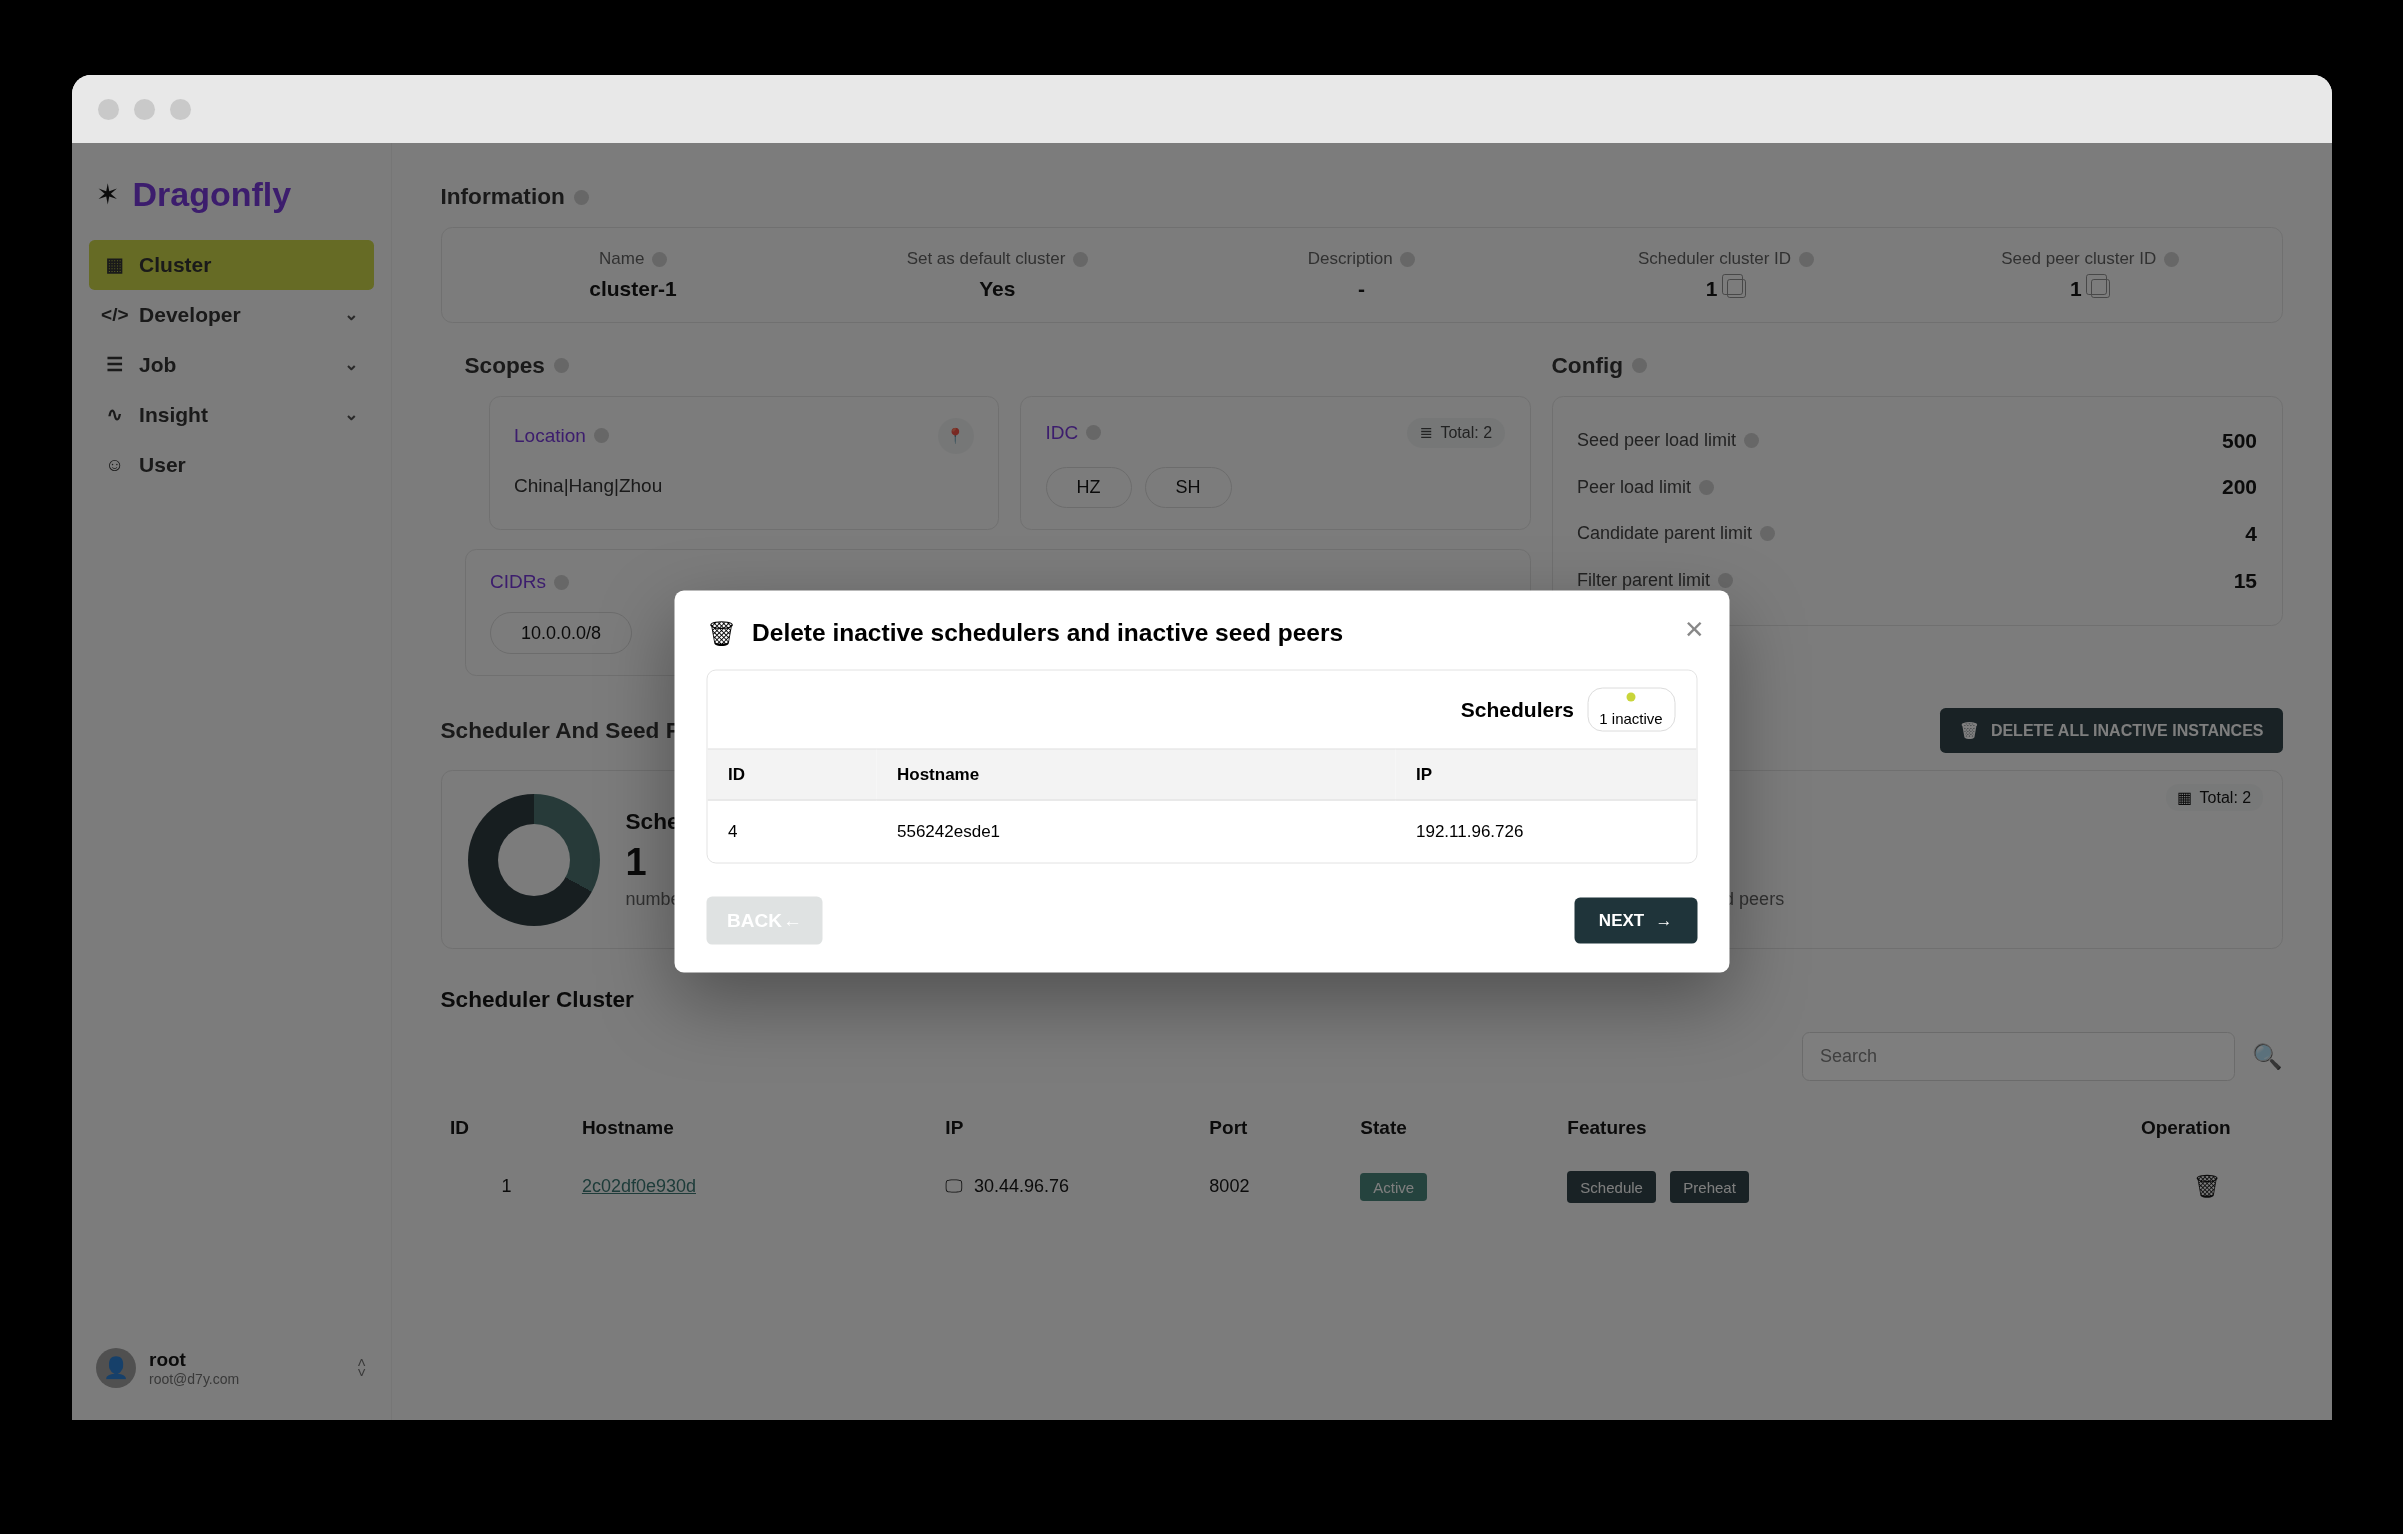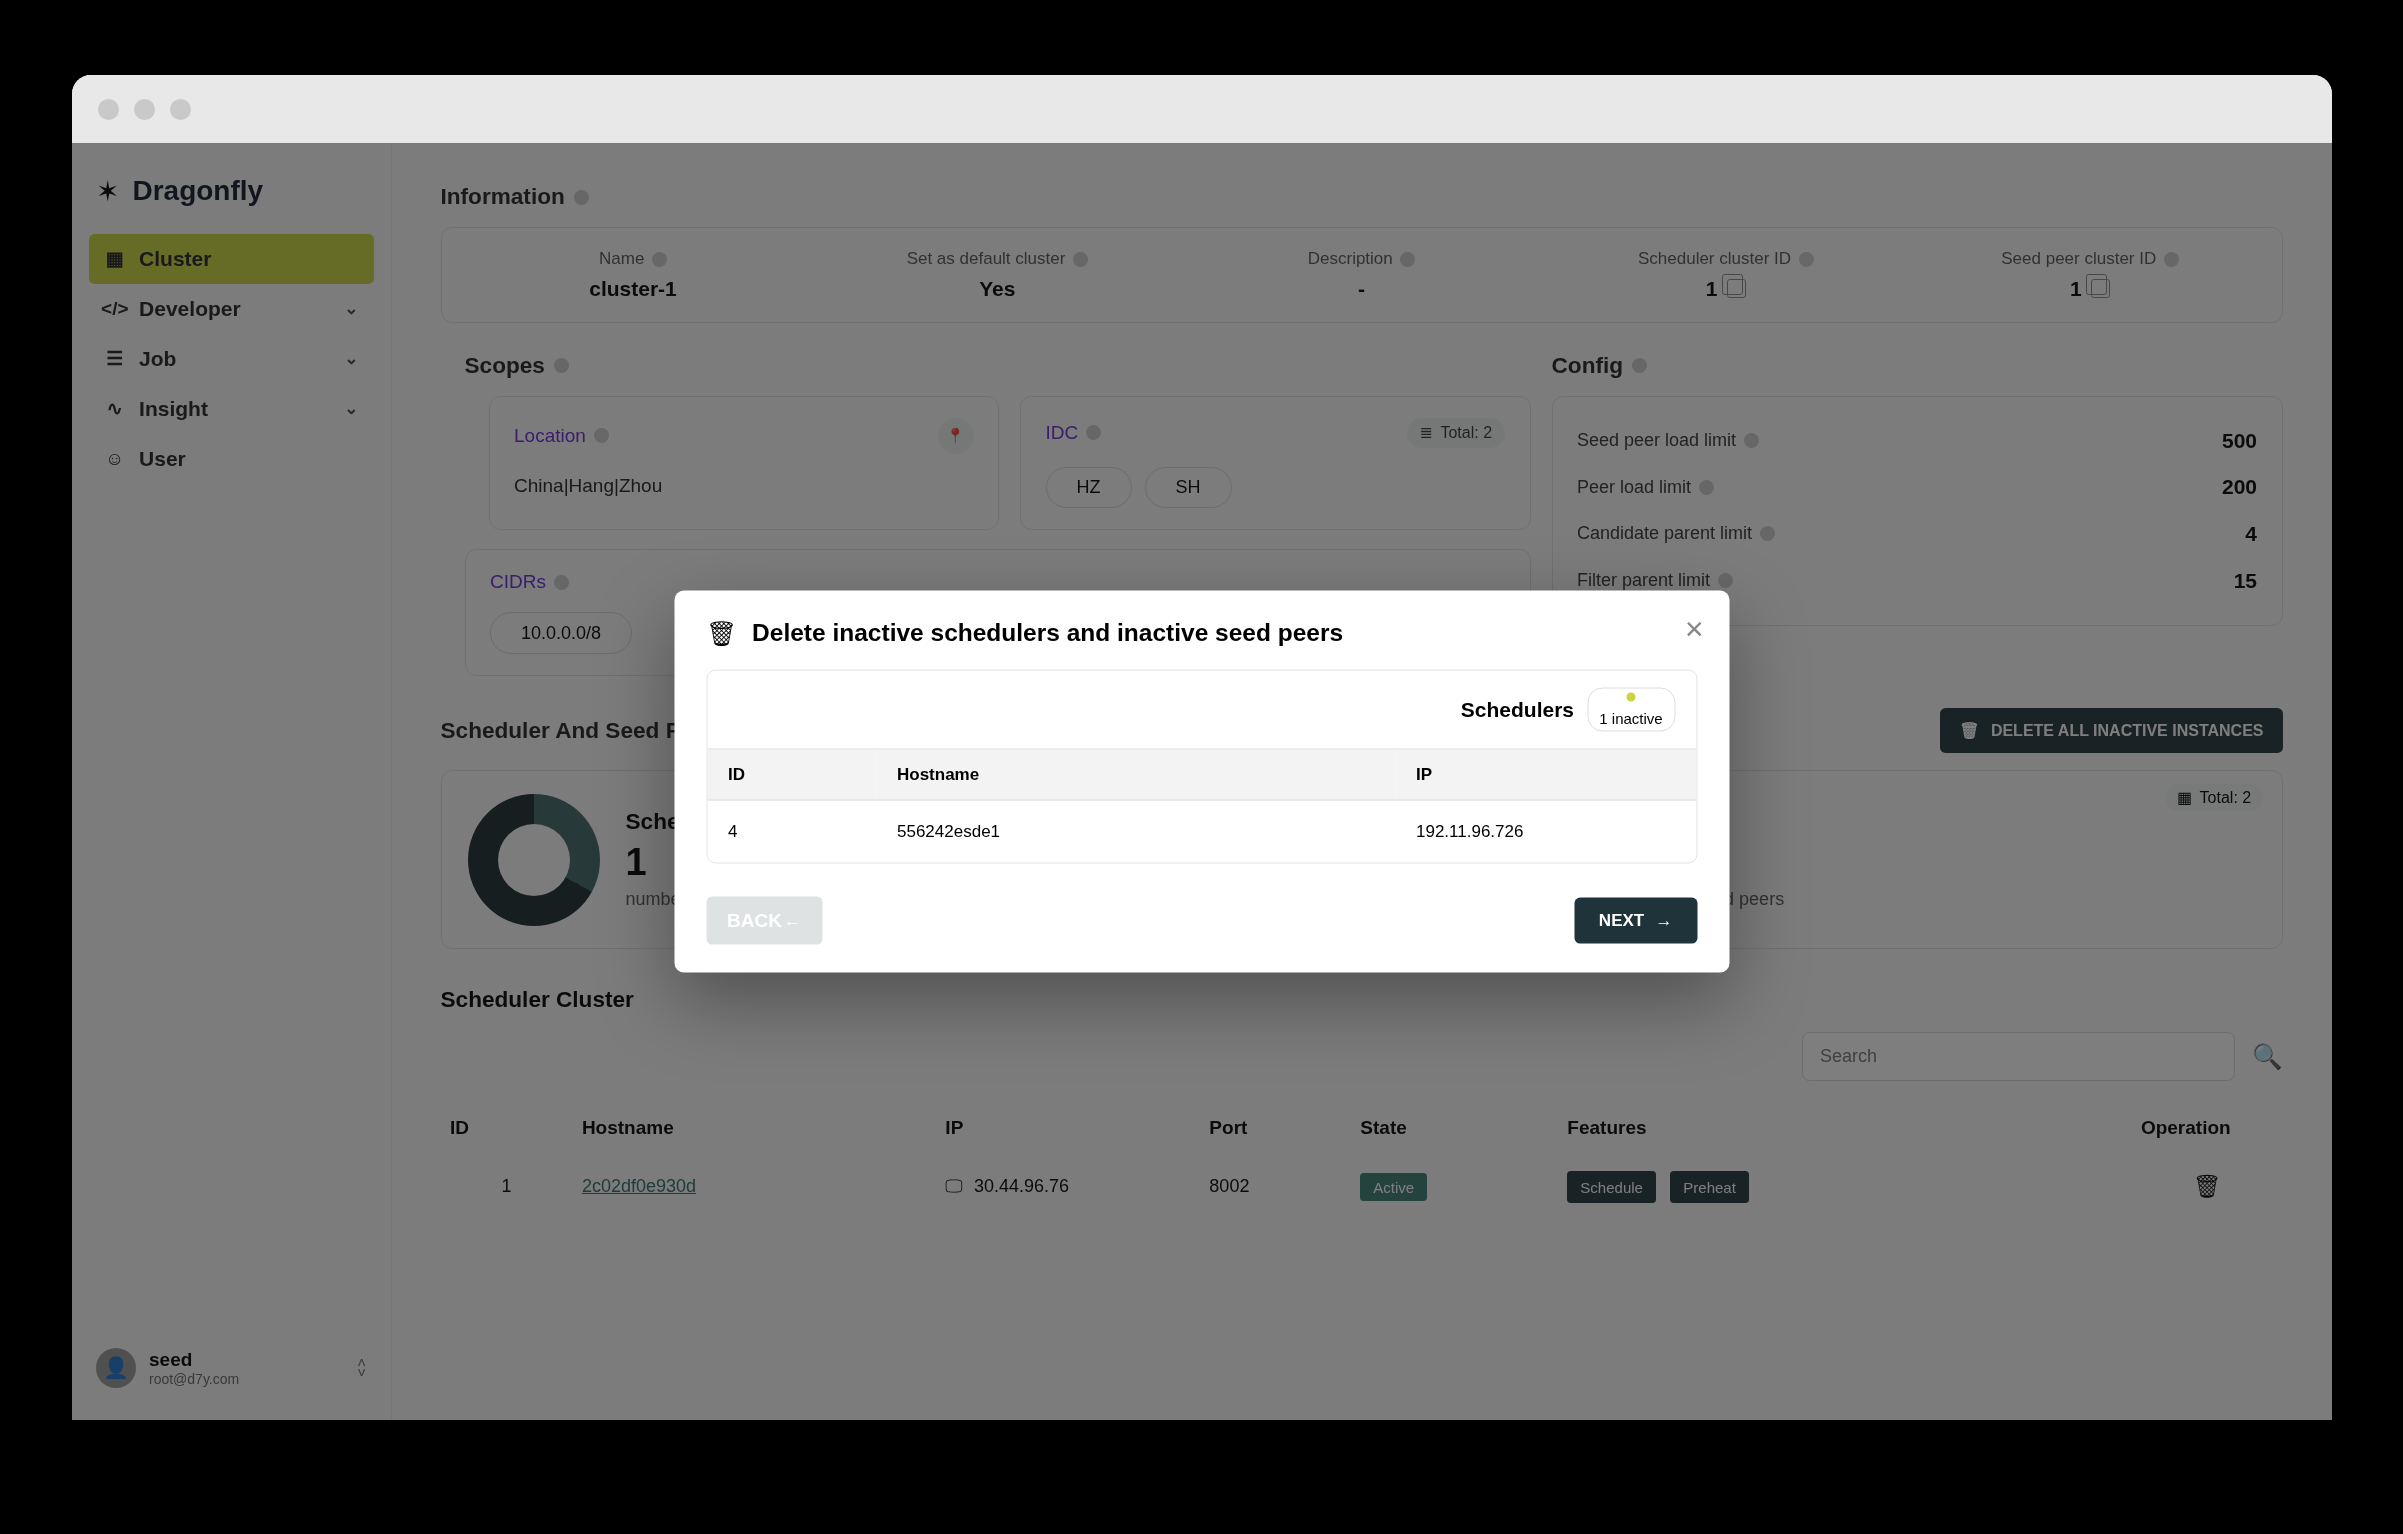--- a/index.html
+++ b/index.html
@@ -4,21 +4,21 @@
 <style>
 * { box-sizing: border-box; margin: 0; padding: 0; font-family: -apple-system, BlinkMacSystemFont, "Segoe UI", Helvetica, Arial, sans-serif; }
 body { background: #000; display: flex; align-items: flex-start; justify-content: center; padding-top: 75px; padding-bottom: 38px; height: 1535px; width: 2403px; }
 .mac-window { width: 2260px; border-radius: 19px 19px 0 0; overflow: hidden; box-shadow: 0 38px 94px rgba(0,0,0,.6); background:#fafafa; }
 .title-bar { height: 68px; background: #e8e8e8; display:flex; align-items:center; padding:0 26px; gap:15px; }
 .dot{width:21px;height:21px;border-radius:50%;background:#c9c9c9;}
 .app-body{display:flex;height:1277px;position:relative;}
 .sidebar{width:320px;background:#fafafa;border-right:0.9px solid #eee;padding:22.6px 17px;display:flex;flex-direction:column;}
 .brand{display:flex;align-items:center;gap:13px;margin:9.4px 7.5px 26px 7.5px;}
 .brand-icon{font-size:28px;}
-.brand-name{font-size:28px;font-weight:700;color:#0f172a;}
+.brand-name{font-size:34px;font-weight:700;color:#6d28d9;}
 .nav-item{display:flex;align-items:center;gap:13px;padding:13px 15px;border-radius:5.6px;font-size:21px;color:#222;cursor:pointer;font-weight:600;}
 .nav-item.active{background:#c9d53a;}
 .nav-chevron{margin-left:auto;font-size:17px;color:#444;}
 .nav-icon{width:22.6px;display:flex;justify-content:center;font-size:19px;}
 .sidebar-spacer{flex:1;}
 .user-card{display:flex;align-items:center;gap:13px;padding:9.4px 7.5px;}
 .avatar{width:40px;height:40px;border-radius:50%;background:#999;display:flex;align-items:center;justify-content:center;color:#fff;font-size:21px;}
 .user-meta .u-name{font-size:19px;font-weight:600;}
 .user-meta .u-mail{font-size:14px;color:#666;}
 .user-chevrons{margin-left:auto;font-size:15px;color:#666;line-height:.7;}
@@ -130,21 +130,21 @@
       </div>
       <div class="nav-item">
         <span class="nav-icon">☺</span>
         <span>User</span>
       </div>
 
       <div class="sidebar-spacer"></div>
       <div class="user-card">
         <div class="avatar">👤</div>
         <div class="user-meta">
-          <div class="u-name">seed</div>
+          <div class="u-name">root</div>
           <div class="u-mail">root@d7y.com</div>
         </div>
         <div class="user-chevrons">˄<br>˅</div>
       </div>
     </div>
 
     <div class="main">
 
       <div class="section-title">
         <span>Information</span>

